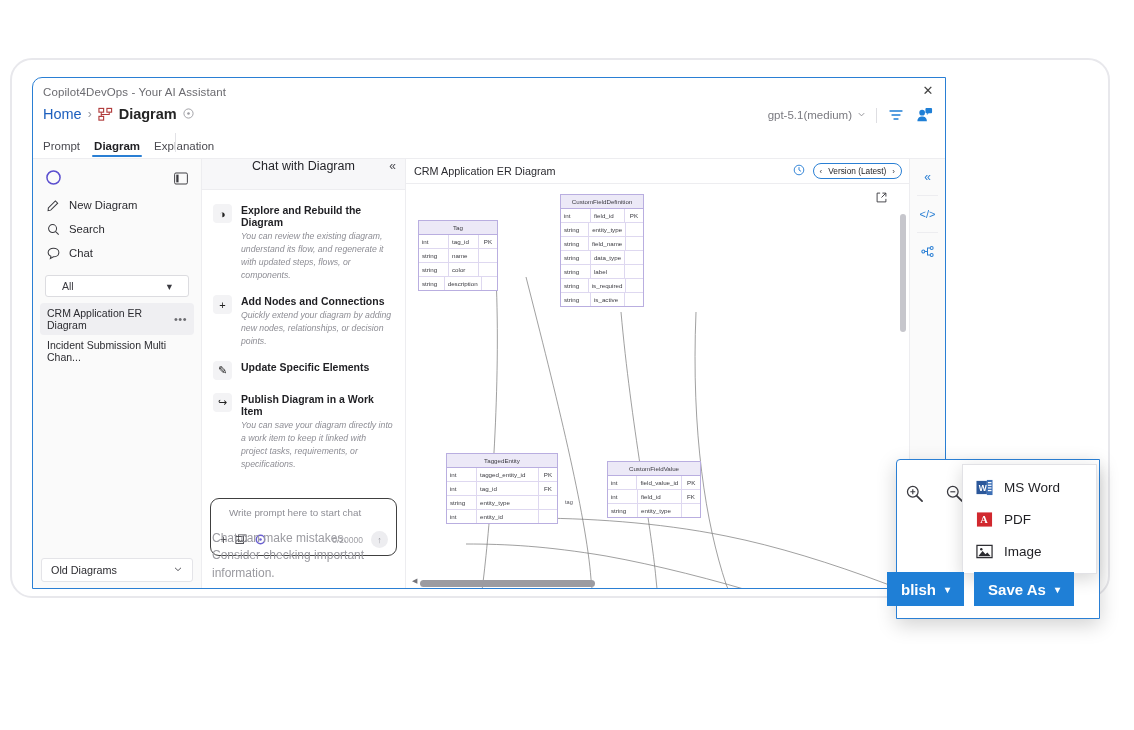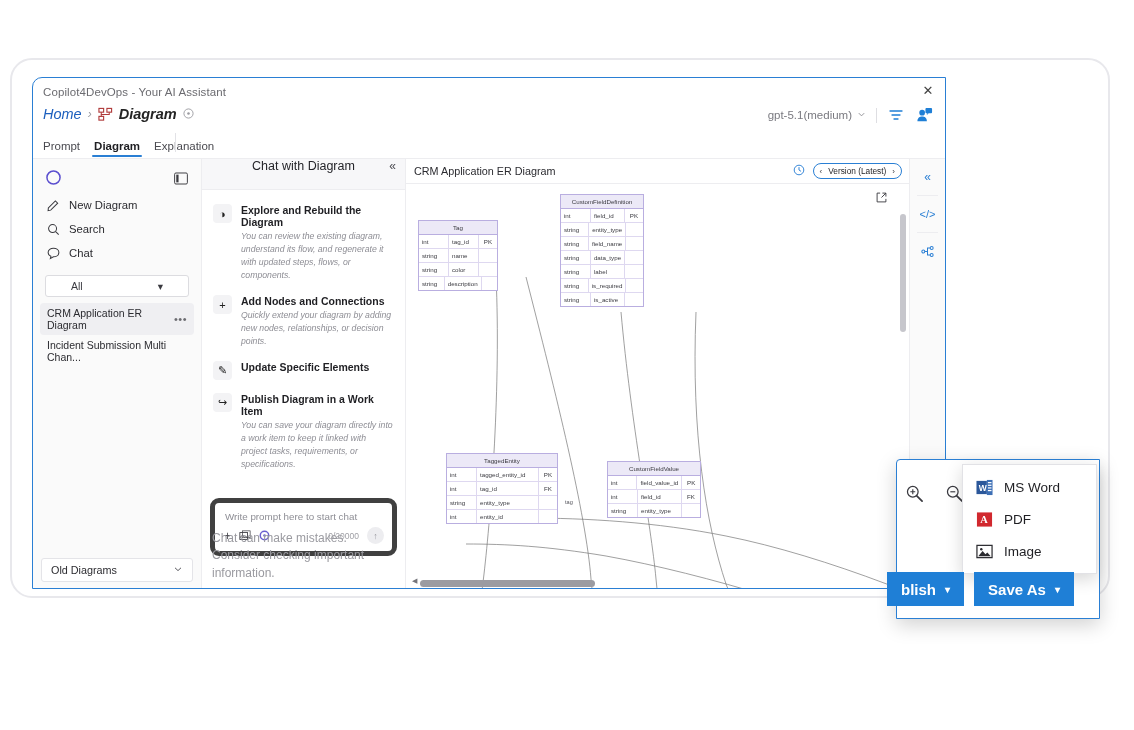--- a/index.html
+++ b/index.html
@@ -17,21 +17,21 @@
     position: absolute; left: 32px; top: 77px; width: 914px; height: 512px;
     background: #ffffff; border: 1.5px solid #2a7fd4; border-top-left-radius: 10px;
     border-bottom-left-radius: 0; overflow: hidden;
   }
 
   
   .app-title { position: absolute; left: 10px; top: 8px; font-size: 11.5px; color: #6b6b70; letter-spacing: .1px; }
   .close-x { position: absolute; right: 9px; top: 5px; width: 16px; height: 16px; color: #444; font-size: 13px;
              line-height: 16px; text-align: center; cursor: pointer; }
 
-  .breadcrumb { position: absolute; left: 10px; top: 28px; display: flex; align-items: center; gap: 6px; font-size: 14.5px; font-style: italic; }
+  .breadcrumb { position: absolute; left: 10px; top: 28px; display: flex; align-items: center; gap: 6px; font-size: 14.5px; }
   .bc-home { color: #1c5fbe; cursor: pointer; }
   .bc-sep { color: #9a9aa0; font-size: 12px; }
   .bc-icon { width: 15px; height: 15px; display: inline-block; }
   .bc-current { font-weight: 600; color: #242424; }
   .bc-info { color: #9a9aa0; font-size: 11px; }
 
   .topright { position: absolute; right: 12px; top: 28px; display: flex; align-items: center; gap: 10px; }
   .model-pill { font-size: 11.5px; color: #7a7a80; display: flex; align-items: center; gap: 5px; cursor: pointer; }
   .vr { width: 1px; height: 15px; background: #dedee2; }
   .ic-btn { width: 18px; height: 18px; display: flex; align-items: center; justify-content: center; cursor: pointer; }
@@ -44,43 +44,43 @@
   .tabs-div { position: absolute; left: 142px; top: 55px; width: 1px; height: 19px; background: #e2e2e6; }
 
   .content-sep { position: absolute; left: 0; top: 80px; width: 100%; height: 1px; background: #ededf0; }
 
   
   .rail { position: absolute; left: 0; top: 81px; width: 169px; height: 431px; background: #fafafa; border-right: 1px solid #ededf0; }
   .rail-top { display: flex; align-items: center; justify-content: space-between; padding: 11px 13px 4px 13px; }
   .rail-item { display: flex; align-items: center; gap: 9px; padding: 5px 13px; font-size: 11.3px; color: #2b2b30; cursor: pointer; }
   .rail-ic { width: 14px; height: 14px; display: flex; align-items: center; justify-content: center; color: #3b3b40; }
   .filter-select { margin: 10px 12px 6px 12px; height: 22px; border: 1px solid #dcdce0; border-radius: 3px; background: #fff;
-      display: flex; align-items: center; justify-content: space-between; padding: 0 25px; font-size: 10.5px; color: #3a3a40; cursor: pointer; }
+      display: flex; align-items: center; justify-content: space-between; padding: 0 16px; font-size: 10.5px; color: #3a3a40; cursor: pointer; }
   .rail-group { padding: 6px 13px 3px 13px; font-size: 10px; color: #8b8b90; }
   .diag-item { margin: 0 7px; padding: 4px 7px; border-radius: 4px; font-size: 10.5px; color: #2b2b30;
       display: flex; align-items: center; justify-content: space-between; cursor: pointer; }
   .diag-item.active { background: #efeff2; }
   .dots { color: #6b6b70; font-size: 11px; letter-spacing: .5px; }
   .old-diagrams { position: absolute; left: 8px; bottom: 8px; width: 152px; height: 24px; border: 1px solid #e4e4e8;
       border-radius: 3px; background: #fff; display: flex; align-items: center; justify-content: space-between;
       padding: 0 9px; font-size: 10.8px; color: #2b2b30; cursor: pointer; }
 
   
   .chat { position: absolute; left: 169px; top: 81px; width: 204px; height: 431px; background: #fff; border-right: 1px solid #ededf0; }
   .chat-hd { height: 31px; background: #f7f7f9; border-bottom: 1px solid #ededf0; display: flex; align-items: flex-start;
       justify-content: center; position: relative; font-size: 12.5px; color: #25252a; }
   .chat-collapse { position: absolute; right: 9px; color: #4a4a50; font-size: 12px; cursor: pointer; }
   .sugg { padding: 14px 11px 0 11px; }
   .sugg-row { display: flex; gap: 9px; margin-bottom: 13px; }
   .sugg-ic { min-width: 19px; width: 19px; height: 19px; border-radius: 4px; background: #f3f3f5;
       display: flex; align-items: center; justify-content: center; font-size: 11px; color: #222; }
   .sugg-t { font-size: 10.5px; font-weight: 700; color: #1f1f23; margin-bottom: 2px; }
   .sugg-d { font-size: 8.7px; line-height: 1.5; color: #8e8e95; font-style: italic; }
-  .composer { position: absolute; left: 8px; right: 8px; bottom: 34px; height: 58px; border: 5px solid #404040;
-      border-radius: 9px; background: #fff; }
+  .composer { position: absolute; left: 8px; right: 8px; bottom: 34px; height: 58px; border: 1px solid #404040;
+      border-radius: 9px; background: #fff; padding-left: 8px; }
   .composer-ph { padding: 8px 10px 0 10px; font-size: 9.8px; color: #8e8e95; }
   .composer-bar { position: absolute; left: 9px; right: 8px; bottom: 7px; display: flex; align-items: center; gap: 8px; }
   .cb-ic { font-size: 12px; color: #4a4a50; cursor: pointer; display: flex; align-items: center; }
   .cb-count { margin-left: auto; font-size: 8.5px; color: #a0a0a6; }
   .cb-send { width: 17px; height: 17px; border-radius: 50%; background: #ededf0; display: flex; align-items: center;
       justify-content: center; font-size: 9px; color: #9a9aa0; cursor: pointer; }
   .disclaimer { position: absolute; left: 10px; right: 10px; bottom: 8px; text-align: left; font-size: 12px;
       color: #9a9aa0; line-height: 1.45; }
 
   

